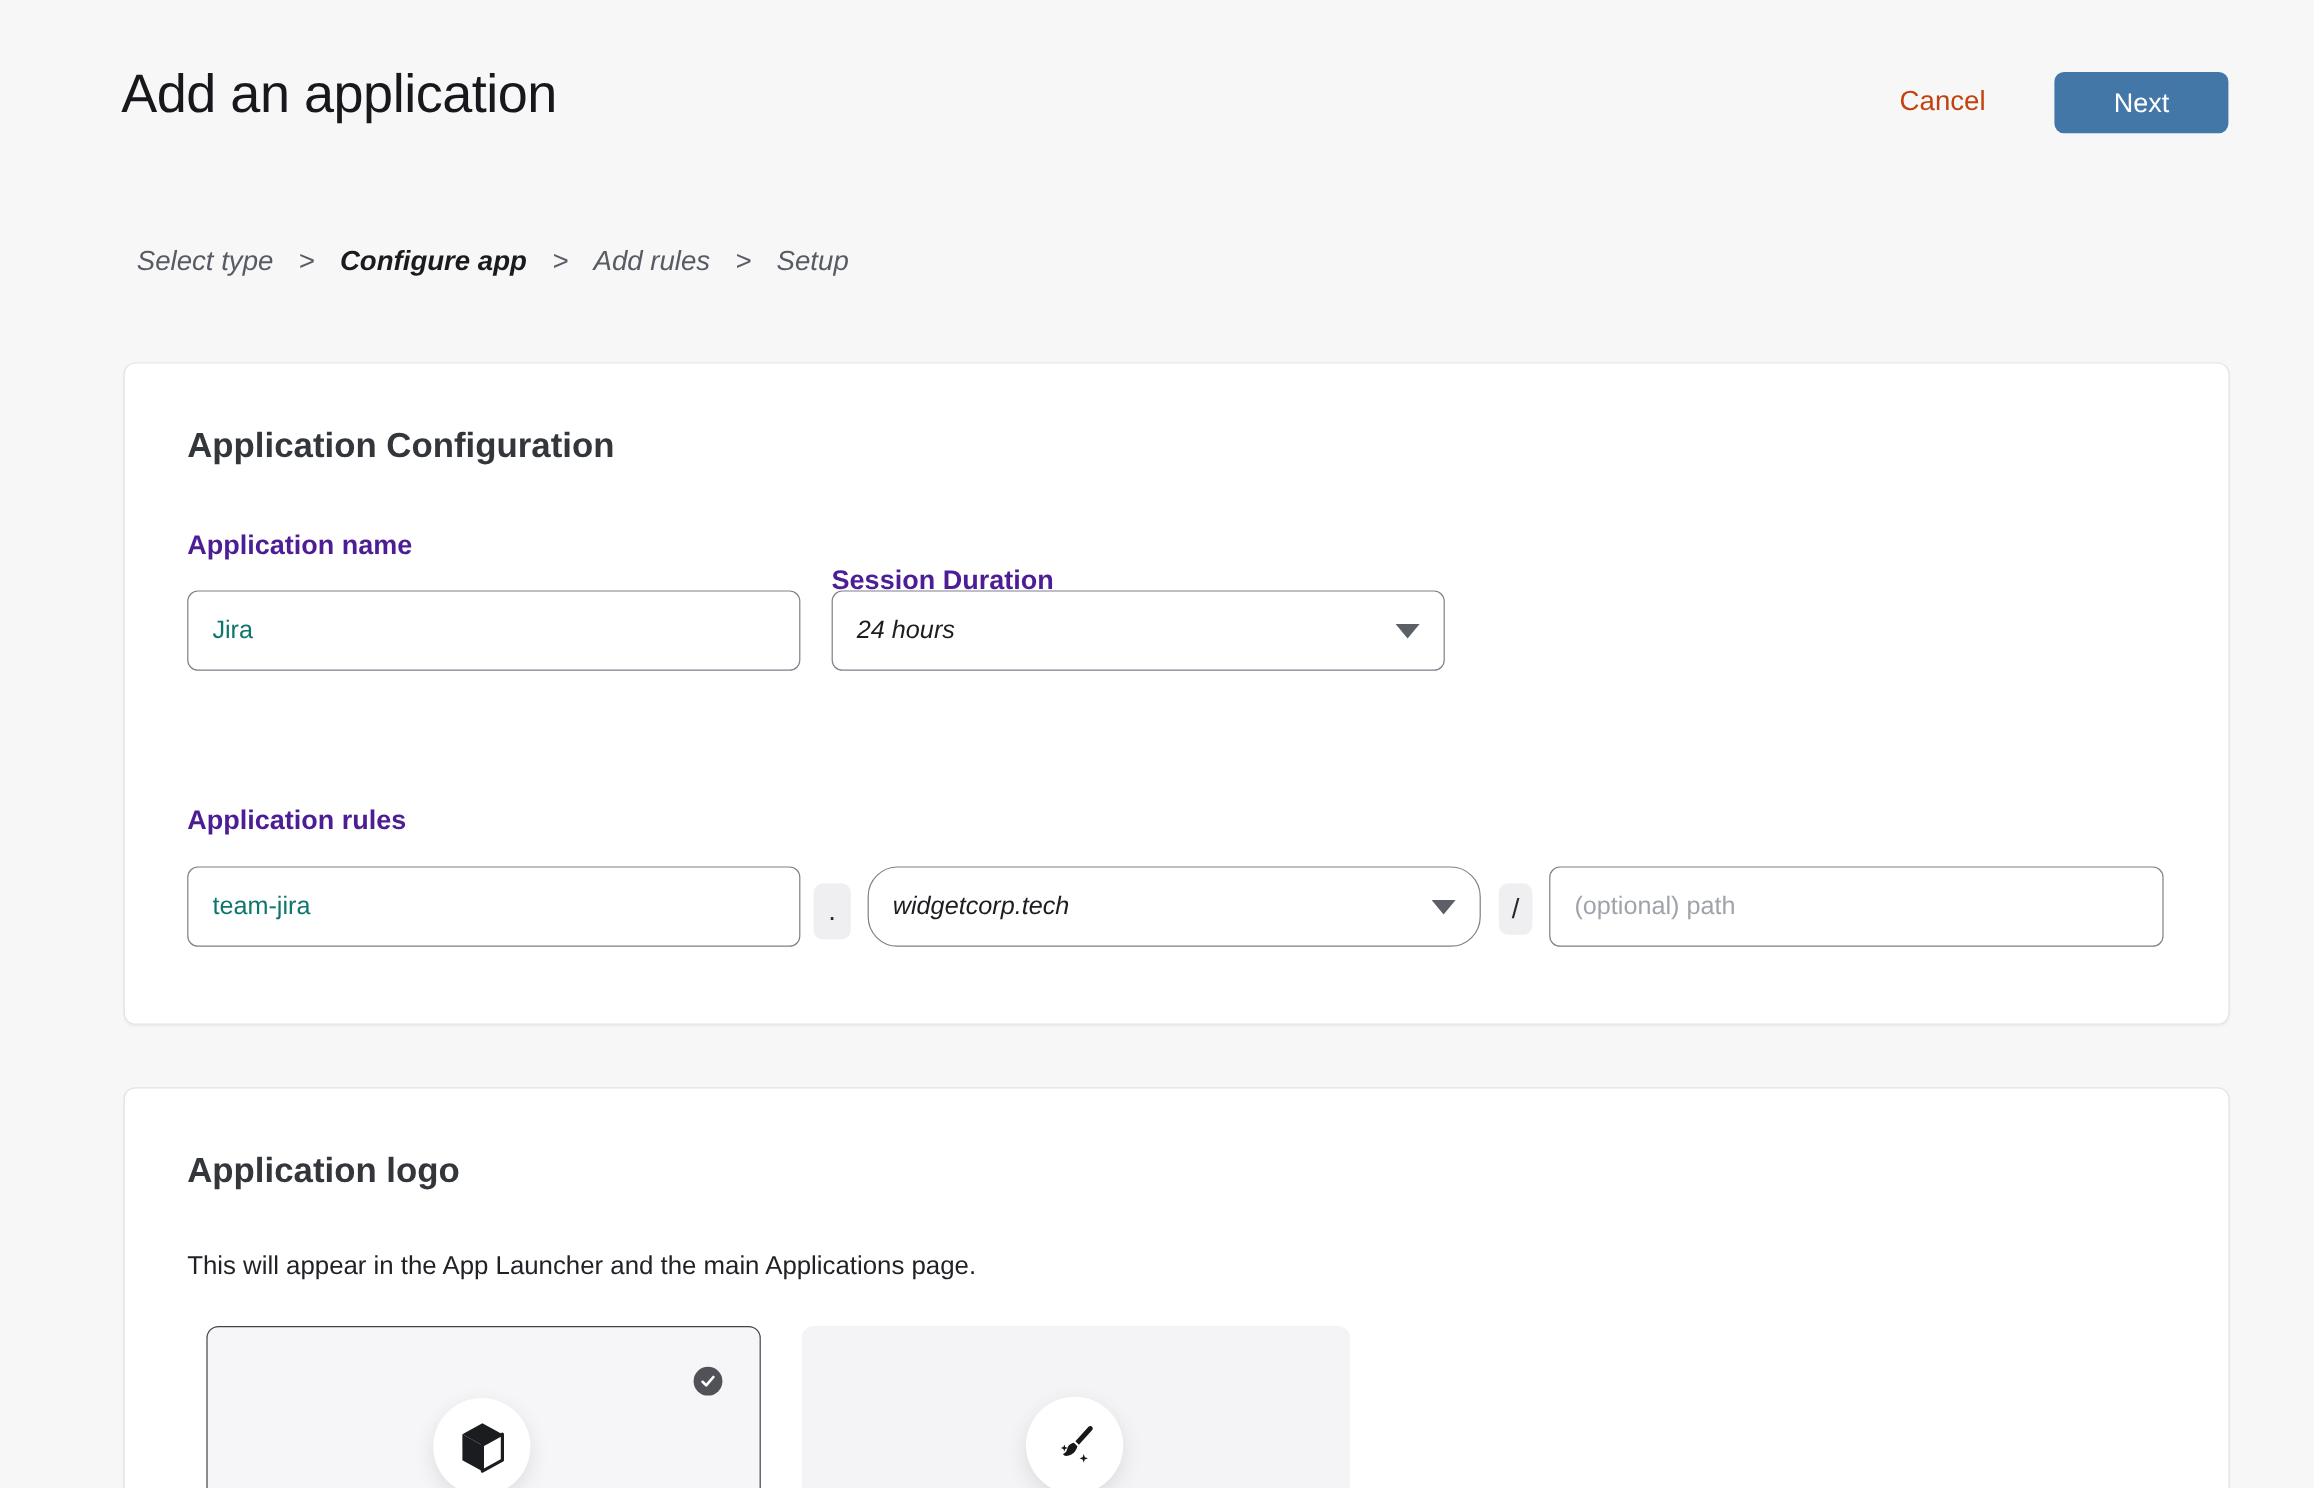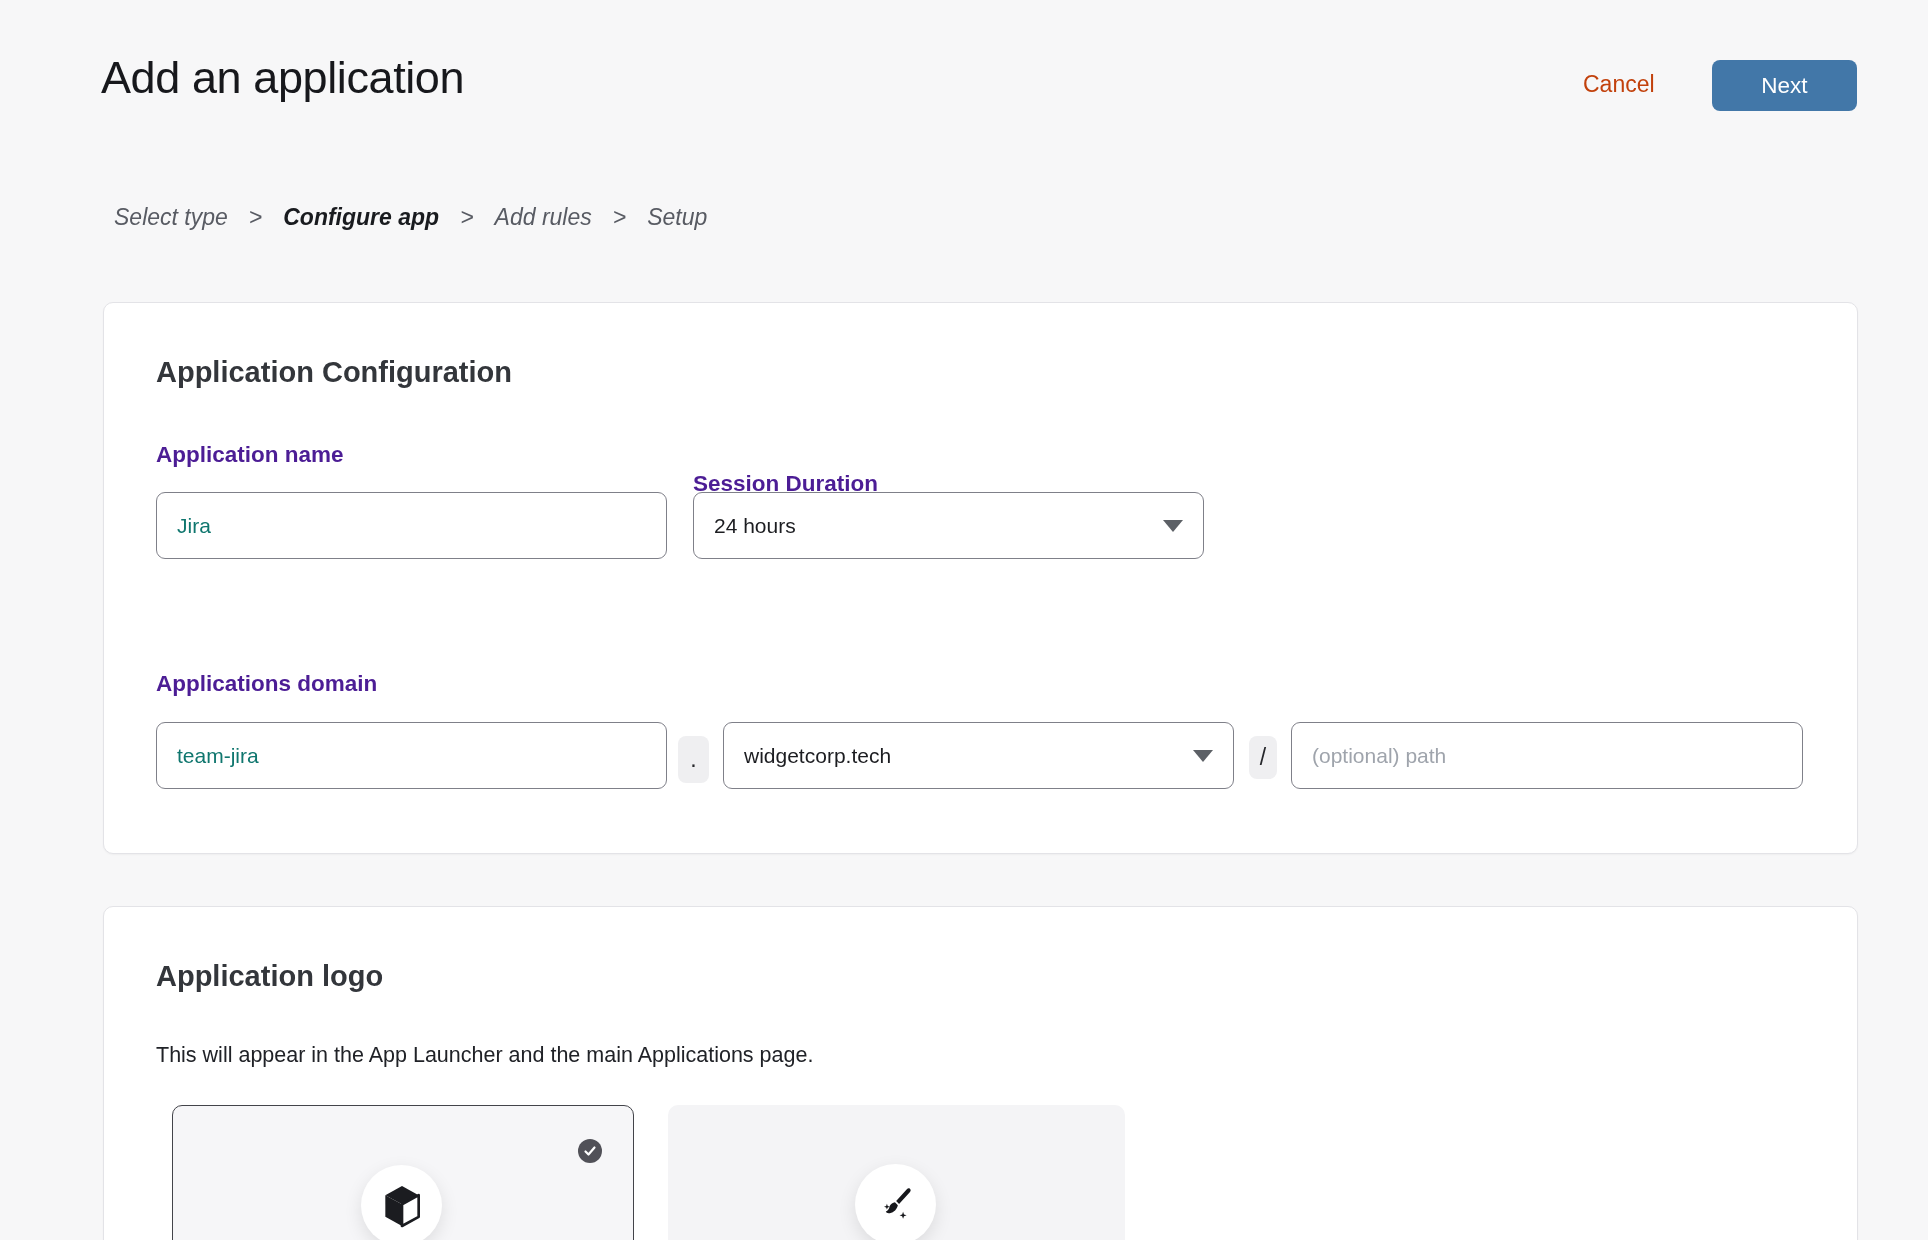--- a/index.html
+++ b/index.html
@@ -104,20 +104,21 @@
     height: 67px;
     border: 1.5px solid #7f8089;
     border-radius: 9px;
     background: #ffffff;
     display: flex;
     align-items: center;
     padding: 0 20px;
     font-size: 21px;
     color: #1c1d21;
     cursor: pointer;
+    font-style: italic;
   }
   .select-box .select-value { flex: 1; }
   .caret-down {
     width: 0; height: 0;
     border-left: 10px solid transparent;
     border-right: 10px solid transparent;
     border-top: 12px solid #5c6066;
     margin-left: 12px;
   }
 
@@ -134,21 +135,21 @@
   .chip-dot   { left: 574px; top: 433px; width: 31px; height: 47px; }
   .chip-slash { left: 1145px; top: 433px; width: 28px; height: 43px; }
 
   
   .label-name    { left: 52px;  top: 139px; }
   .label-session { left: 589px; top: 139px; margin-top: 29px; }
   .label-domain  { left: 52px;  top: 368px; }
   .input-name    { left: 52px;  top: 189px; width: 511px; }
   .select-session{ left: 589px; top: 189px; width: 511px; }
   .input-subdomain { left: 52px; top: 419px; width: 511px; }
-  .select-domain { left: 619px; top: 419px; width: 511px; }
+  .select-domain { left: 619px; top: 419px; width: 511px; border-radius: 25px; }
   .input-path    { left: 1187px; top: 419px; width: 512px; }
 
   
   .logo-desc {
     position: absolute;
     left: 52px; top: 136px;
     font-size: 21.5px;
     color: #202227;
   }
   .logo-tile {
@@ -213,21 +214,21 @@
   <div class="field-label label-name">Application name</div>
   <div class="field-label label-session">Session Duration</div>
 
   <input class="text-input input-name" type="text" value="Jira" style="">
 
   <div class="select-box select-session">
     <span class="select-value">24 hours</span>
     <span class="caret-down"></span>
   </div>
 
-  <div class="field-label label-domain">Applications domain</div>
+  <div class="field-label label-domain">Application rules</div>
 
   <input class="text-input input-subdomain" type="text" value="team-jira" style="">
 
   <div class="sep-chip chip-dot">.</div>
 
   <div class="select-box select-domain">
     <span class="select-value">widgetcorp.tech</span>
     <span class="caret-down"></span>
   </div>
 

